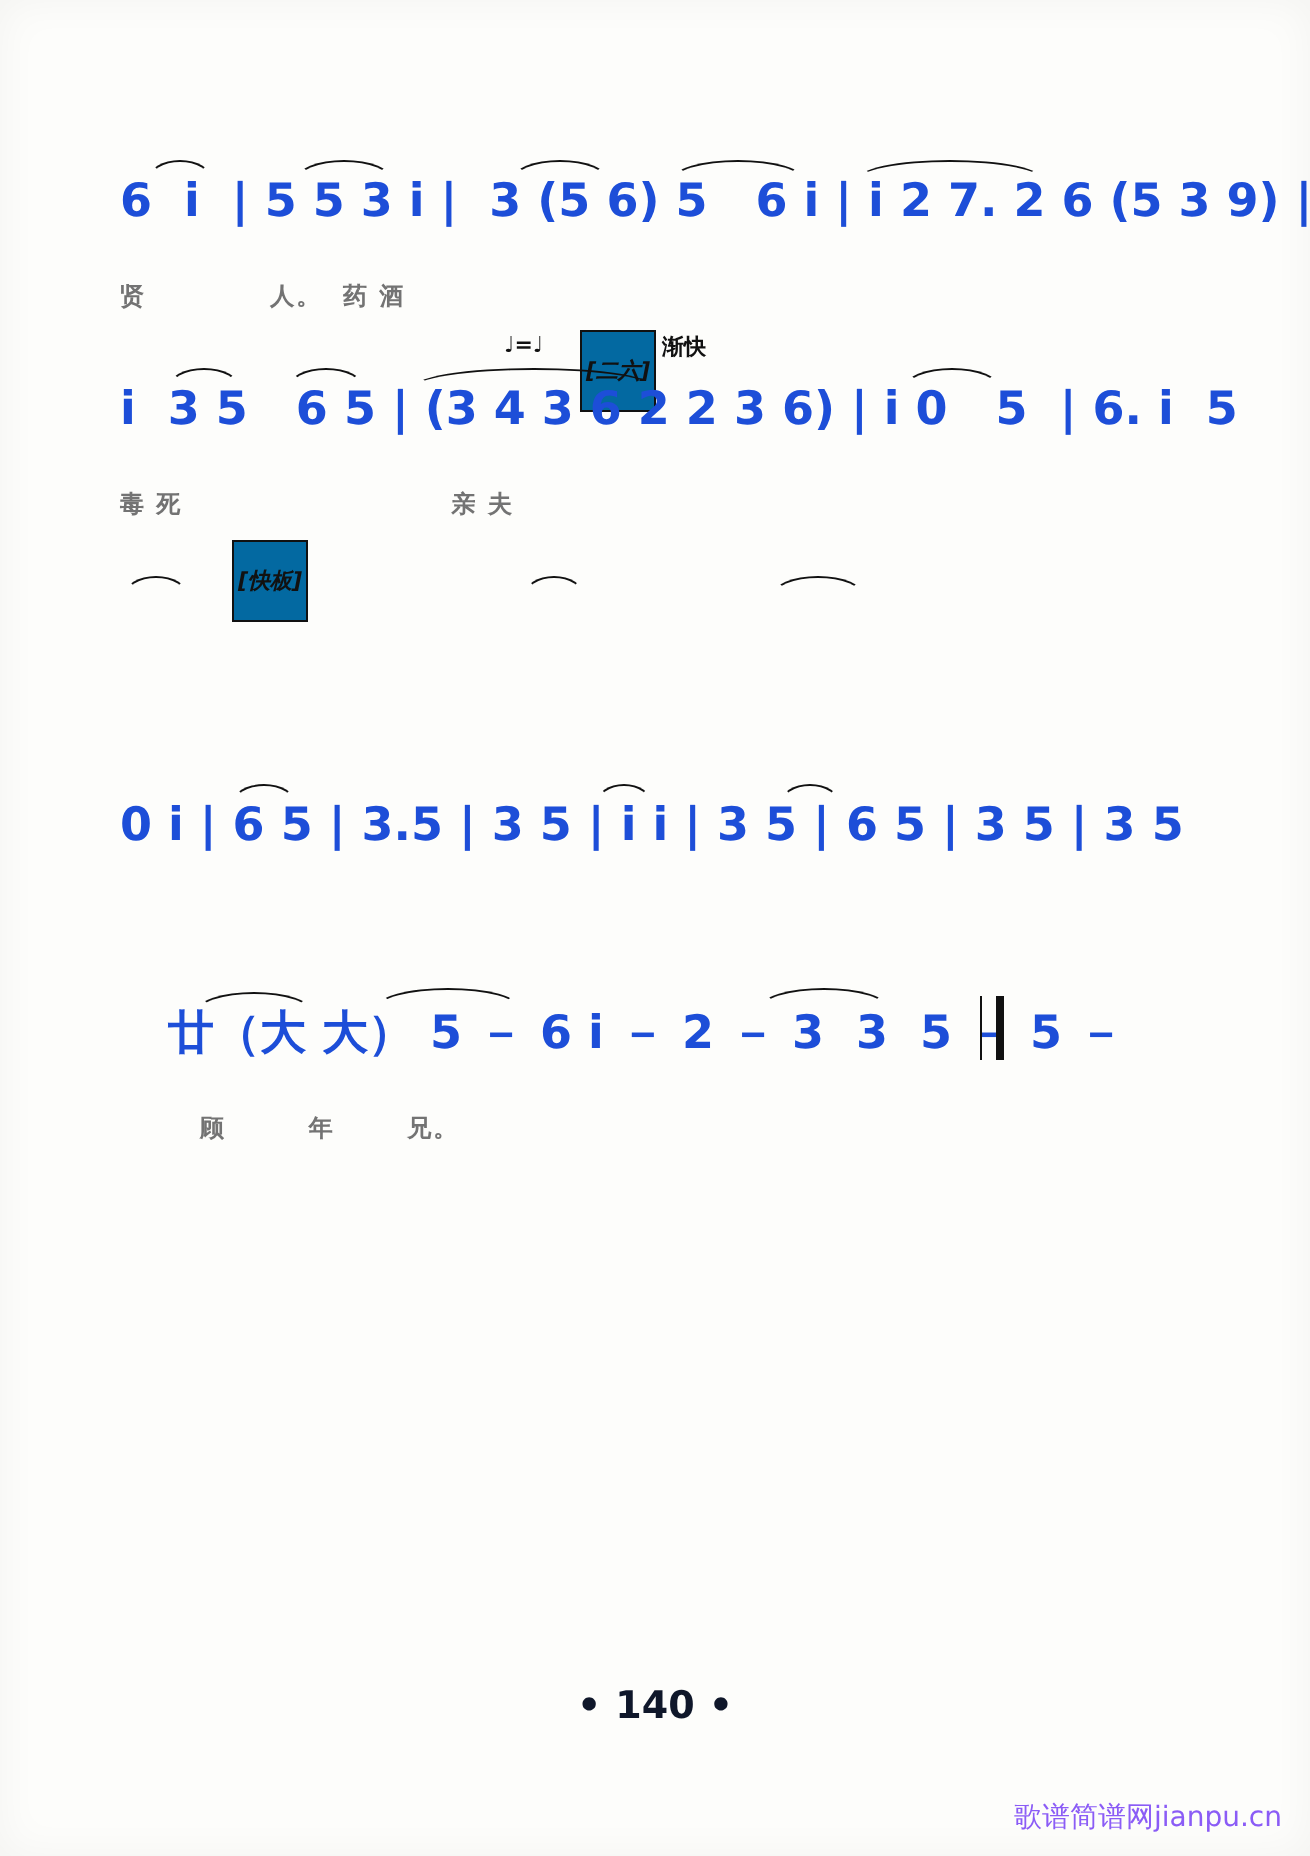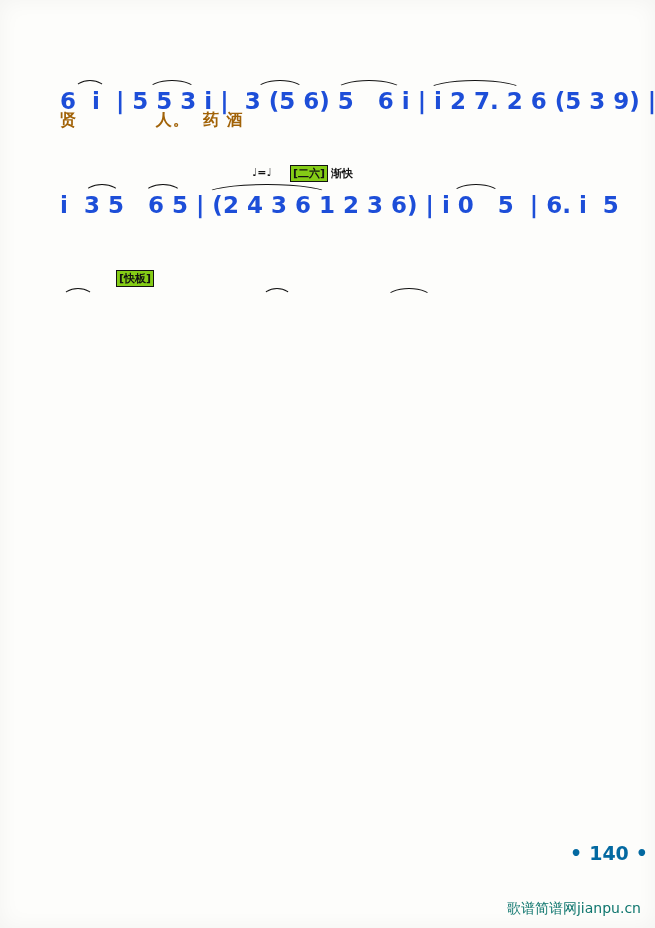--- a/index.html
+++ b/index.html
@@ -61,42 +61,43 @@
     white-space: pre;
     font-family: "DejaVu Sans", sans-serif;
     font-size: 23px;
     font-weight: bold;
     line-height: 30px;
   }
 
   .lyrics {
     position: absolute;
     left: 0;
-    top: 30px;
+    top: 60px;
     white-space: pre;
     font-family: "DejaVu Sans", sans-serif;
-    font-size: 16px;
-    font-weight: bold;
-    color: #a16207;
+    font-size: 12px;
+    font-weight: bold;
+    color: #737373;
     letter-spacing: 1px;
   }
 
   .marking {
     position: absolute;
     font-family: "DejaVu Sans", sans-serif;
     font-size: 11px;
     font-weight: bold;
     color: #111;
     white-space: pre;
   }
 
   .bracket-mark {
     border: 1.4px solid #111;
-    padding: 0px 2px;
-    background: #84cc16;
+    padding: 12px 2px;
+    background: #0369a1;
+    font-style: italic;
   }
 
   .slur {
     position: absolute;
     border-top: 1.6px solid #111;
     border-left: 1.6px solid transparent;
     border-right: 1.6px solid transparent;
     border-radius: 50% / 100% 100% 0 0;
     height: 9px;
     pointer-events: none;
@@ -109,38 +110,38 @@
     width: 7px;
     border-left: 1.8px solid #111;
     border-right: 4px solid #111;
   }
 
   .page-number {
     position: absolute;
     left: 0;
     right: 0;
     bottom: 64px;
-    text-align: right;
+    text-align: center;
     font-family: "DejaVu Sans", sans-serif;
     font-size: 19px;
     font-weight: bold;
-    color: #0369a1;
+    color: #0f172a;
   }
   .page-number .dot {
     font-size: 19px;
     padding: 0 7px;
   }
 
   .watermark {
     position: absolute;
     right: 14px;
     bottom: 10px;
     font-family: "DejaVu Sans", sans-serif;
     font-size: 14px;
-    color: #0f766e;
+    color: #8b5cf6;
   }
 </style>
 </head>
 <body>
 
 <div class="page">
 
   <div class="score">
 
     <div class="system">
@@ -153,42 +154,59 @@
         <span class="slur" style="left:368px; top:0px; width:92px;"></span>
       </div>
       <div class="lyrics">贤            人。  药 酒</div>
     </div>
 
     <div class="system">
       <span class="marking" style="left:192px; top:-18px;">♩=♩</span>
       <span class="marking bracket-mark" style="left:230px; top:-19px;">[二六]</span>
       <span class="marking" style="left:271px; top:-18px;">渐快</span>
       <div class="staff-line">
-        <span class="notes">i  3 5   6 5 | (2 4 3 6 1 2 3 6) | i 0   5  | 6. i  5</span>
+        <span class="notes">i  3 5   6 5 | (3 4 3 6 2 2 3 6) | i 0   5  | 6. i  5</span>
         <span class="slur" style="left:24px; top:0px; width:34px;"></span>
         <span class="slur" style="left:84px; top:0px; width:36px;"></span>
         <span class="slur" style="left:146px; top:0px; width:120px;"></span>
         <span class="slur" style="left:392px; top:0px; width:46px;"></span>
       </div>
+      <div class="lyrics">毒 死                          亲 夫</div>
     </div>
 
     <div class="system">
       <span class="marking bracket-mark" style="left:56px; top:-18px;">[快板]</span>
       <div class="staff-line">
         <span class="slur" style="left:2px; top:0px; width:30px;"></span>
         <span class="slur" style="left:202px; top:0px; width:28px;"></span>
         <span class="slur" style="left:326px; top:0px; width:44px;"></span>
       </div>
     </div>
 
     <div class="system">
-    </div>
-
-
-
+      <div class="staff-line">
+        <span class="notes">0 i | 6 5 | 3.5 | 3 5 | i i | 3 5 | 6 5 | 3 5 | 3 5</span>
+        <span class="slur" style="left:56px; top:0px; width:30px;"></span>
+        <span class="slur" style="left:238px; top:0px; width:26px;"></span>
+        <span class="slur" style="left:330px; top:0px; width:28px;"></span>
+      </div>
+    </div>
+
+
+
+    <div class="system">
+      <div class="staff-line" style="padding-left:24px;">
+        <span class="notes" style="left:24px;">廿（大 大） 5 － 6 i － 2 － 3  3  5 － 5 －</span>
+        <span class="slur" style="left:38px; top:0px; width:56px;"></span>
+        <span class="slur" style="left:128px; top:-2px; width:70px;"></span>
+        <span class="slur" style="left:320px; top:-2px; width:62px;"></span>
+        <span class="final-barline" style="left:430px;"></span>
+      </div>
+      <div class="lyrics" style="left:40px;">顾        年       兄。</div>
+    </div>
 
   </div>
 
   <div class="page-number">
     <span class="dot">•</span><span>140</span><span class="dot">•</span>
   </div>
 
   <div class="watermark">歌谱简谱网jianpu.cn</div>
 
 </div>

